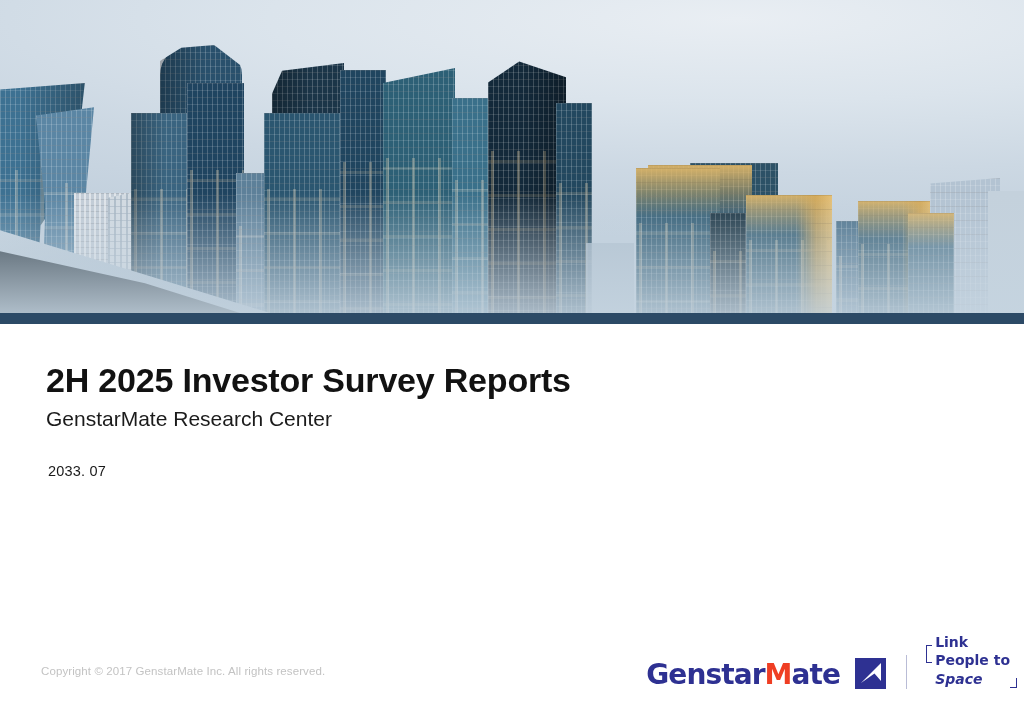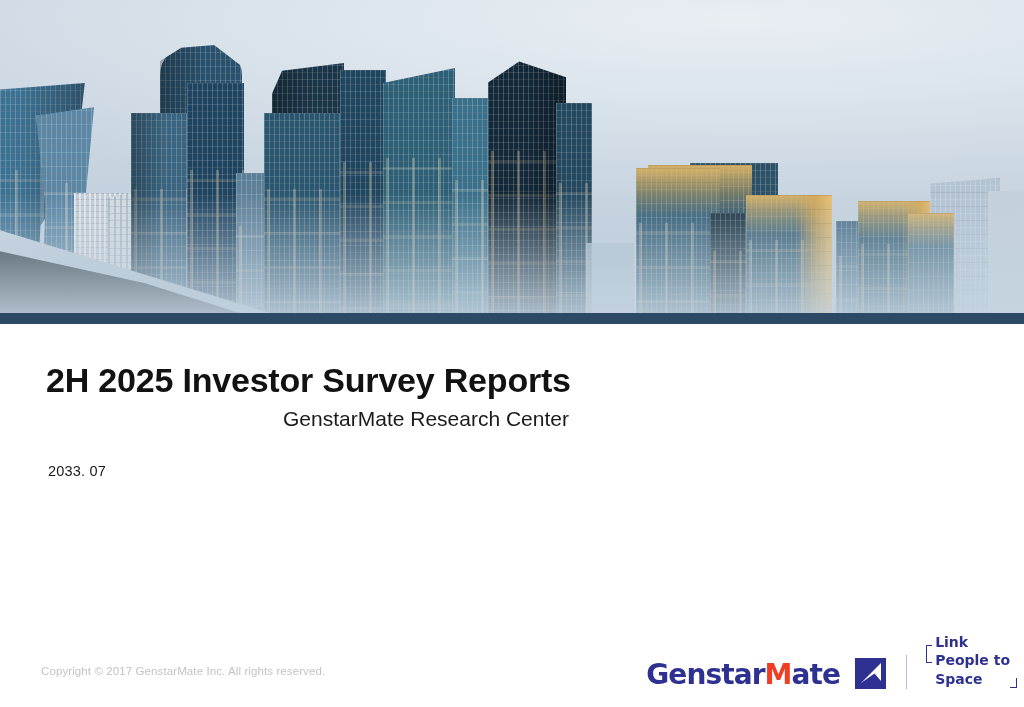--- a/index.html
+++ b/index.html
@@ -118,21 +118,20 @@
     margin: 0;
     white-space: nowrap;
   }
   .subtitle {
     font-size: 21px;
     font-weight: 400;
     color: #1b1b1b;
     line-height: 1.2;
     margin: 6px 0 0 0;
     white-space: nowrap;
-    text-align: center;
   }
   .datestamp {
     position: absolute;
     left: 48px;
     top: 463px;
     font-size: 14.5px;
     font-weight: 500;
     color: #1a1a1a;
     letter-spacing: 0.2px;
   }
@@ -189,21 +188,21 @@
     color: #2e3192;
     font-size: 14px;
     font-weight: 700;
     line-height: 1.32;
     white-space: nowrap;
     position: relative;
     padding: 1px 0 1px 0;
   }
   .tag-l1 { padding-left: 9px; }
   .tag-l2 { padding-left: 9px; }
-  .tag-l3 { padding-left: 9px; }
+  .tag-l3 { padding-left: 9px; font-style: italic; }
   .brk-left {
     position: absolute;
     left: 0; top: 13px;
     width: 5px; height: 16px;
     border-left: 1.6px solid #2e3192;
     border-top: 1.6px solid #2e3192;
     border-bottom: 1.6px solid #2e3192;
   }
   .brk-right {
     position: absolute;

